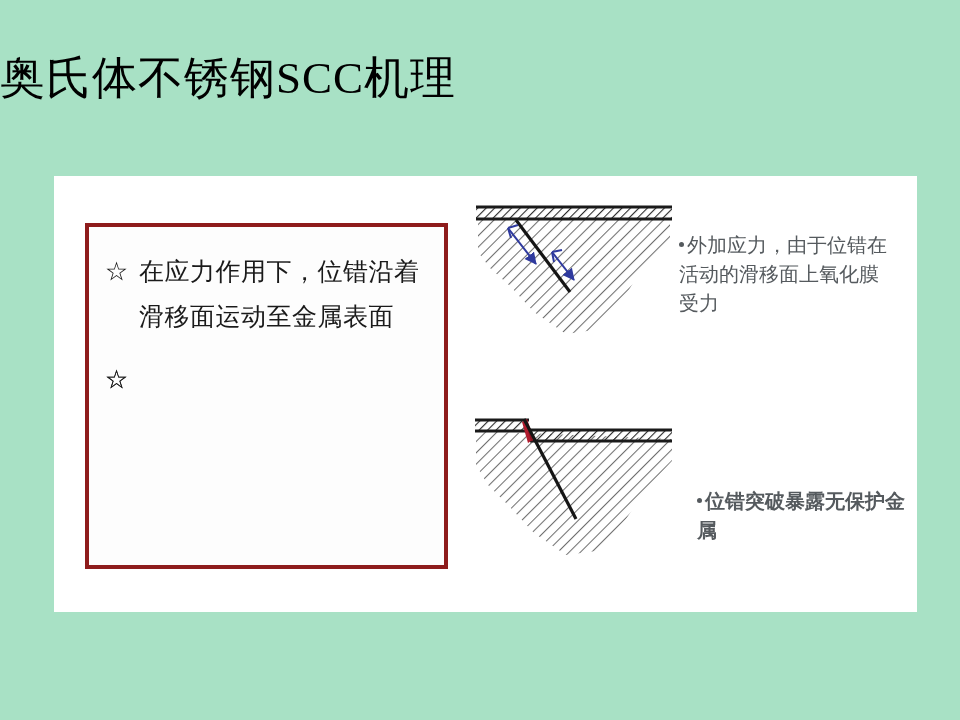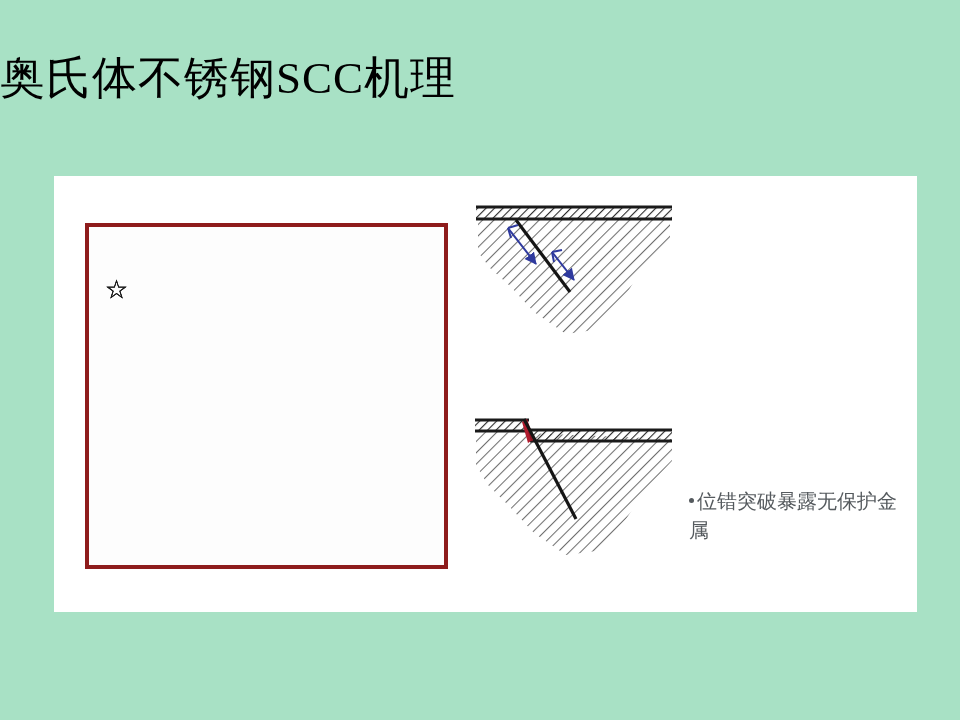--- a/index.html
+++ b/index.html
@@ -111,21 +111,21 @@
   .figure-caption {
     position: absolute;
     font-family: "Liberation Sans", "DejaVu Sans", sans-serif;
     font-size: 20px;
     line-height: 29px;
     color: #555a5e;
     width: 215px;
     letter-spacing: 0px;
   }
   .caption-top { left: 205px; top: 37px; }
-  .caption-bottom { left: 215px; top: 78px; }
+  .caption-bottom { left: 223px; top: 78px; font-weight: bold; }
   .caption-dot {
     display: inline-block;
     width: 5px;
     height: 5px;
     background: #555a5e;
     border-radius: 50%;
     vertical-align: middle;
     margin-right: 3px;
     margin-bottom: 4px;
   }
@@ -137,20 +137,21 @@
 <div class="slide">
 
   <div class="slide-title">奥氏体不锈钢SCC机理</div>
 
   <div class="content-panel">
 
     <div class="bullet-card">
       <ul class="bullet-list">
         <li class="bullet-item">
           <span class="bullet-star">☆</span>
+          <span>在应力作用下，位错沿着滑移面运动至金属表面</span>
         </li>
         <li class="bullet-item">
           <span class="bullet-star">☆</span>
         </li>
         <li class="bullet-item">
           <span class="bullet-star">☆</span>
         </li>
       </ul>
     </div>
 
@@ -188,20 +189,23 @@
           <g>
             <line x1="34" y1="34" x2="62" y2="70" stroke="#2f3a9e" stroke-width="2" marker-end="url(#arrowHeadA)"></line>
             <path d="M34,34 L44,31 M34,34 L37,44" stroke="#2f3a9e" stroke-width="2" fill="none"></path>
           </g>
           <g>
             <line x1="78" y1="58" x2="100" y2="86" stroke="#2f3a9e" stroke-width="2" marker-end="url(#arrowHeadA)"></line>
             <path d="M78,58 L88,56 M78,58 L80,68" stroke="#2f3a9e" stroke-width="2" fill="none"></path>
           </g>
         </svg>
 
+        <div class="figure-caption caption-top">
+          <span class="caption-dot"></span><span class="caption-text">外加应力，由于位错在活动的滑移面上氧化膜受力</span>
+        </div>
       </div>
 
       <div class="figure-block figure-bottom">
         <svg class="figure-svg" width="200" height="170" viewBox="0 0 200 170">
           <defs>
             <pattern id="hatchB" width="8" height="8" patternUnits="userSpaceOnUse" patternTransform="rotate(45)">
               <line x1="0" y1="0" x2="0" y2="8" stroke="#6f6f6f" stroke-width="2.1"></line>
             </pattern>
             <pattern id="hatchFilmB" width="6" height="6" patternUnits="userSpaceOnUse" patternTransform="rotate(45)">
               <line x1="0" y1="0" x2="0" y2="6" stroke="#2a2a2a" stroke-width="2.2"></line>

